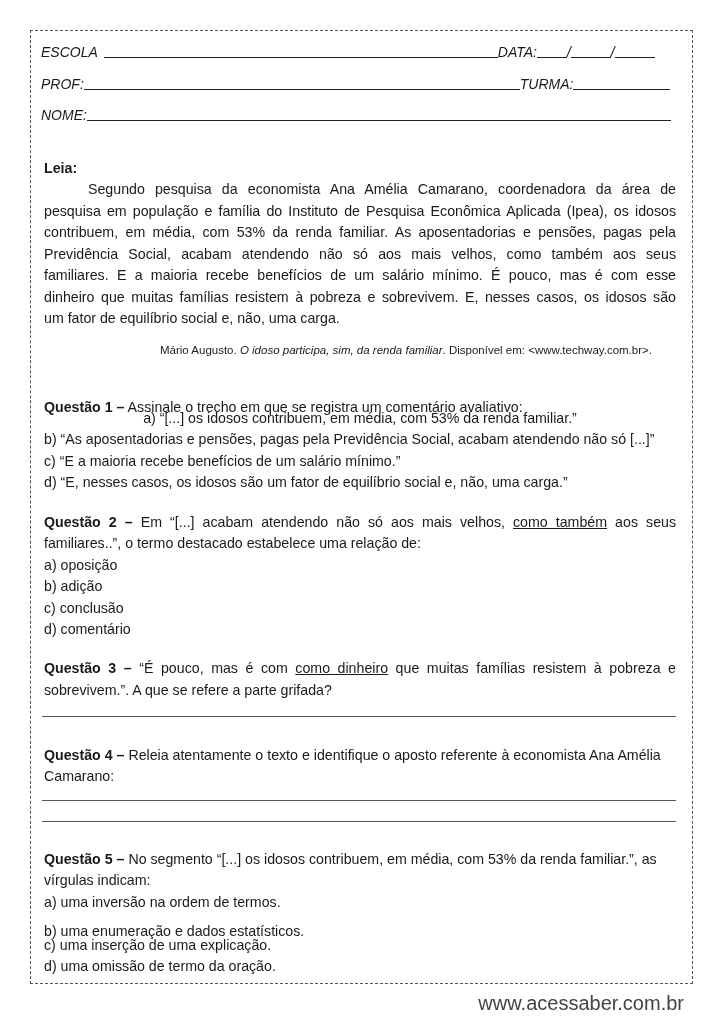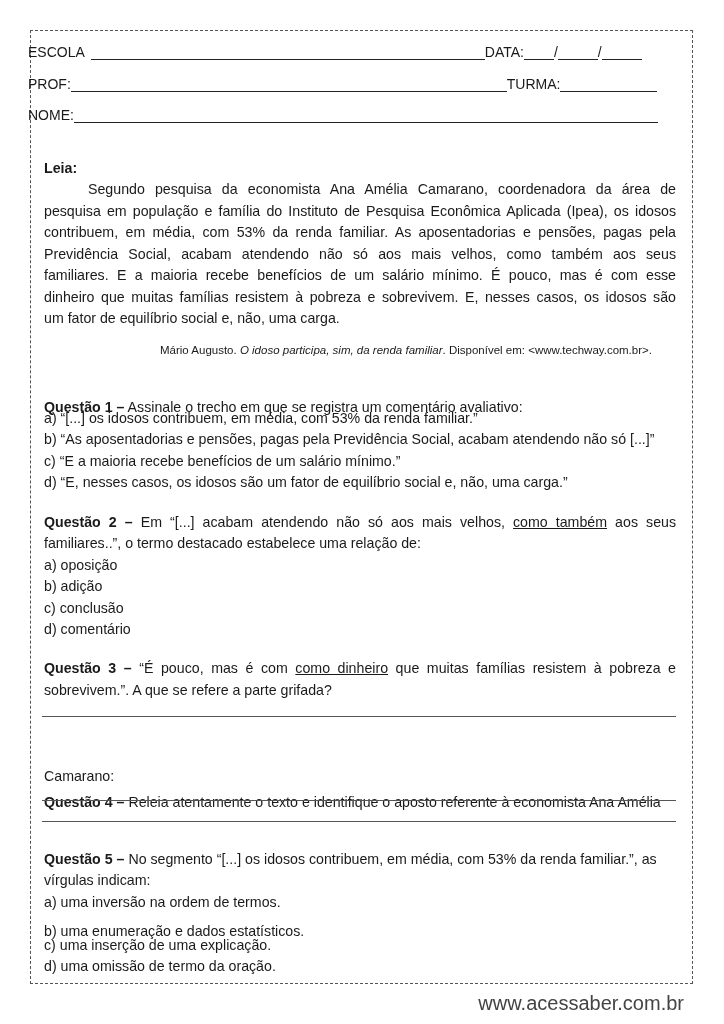--- a/index.html
+++ b/index.html
@@ -6,22 +6,22 @@
   body {
     width: 724px; height: 1024px; position: relative; overflow: hidden;
     font-family: "Liberation Sans", sans-serif; color: #1a1a1a;
     font-size: 14.2px;
   }
   .sheet {
     position: absolute; left: 30px; top: 30px; width: 663px; height: 954px;
     border: 1.5px dashed #555; box-sizing: border-box;
   }
   .hdr-row {
-    position: absolute; left: 28px; display: flex; align-items: flex-end;
-    font-size: 14px; line-height: 16px; color: #1a1a1a;
+    position: absolute; left: 41px; display: flex; align-items: flex-start;
+    font-size: 14px; line-height: 16px; color: #1a1a1a; font-style: italic;
   }
   .blank { display: inline-block; border-bottom: 1px solid #222; height: 13px; }
   .line { position: absolute; left: 44px; width: 632px; line-height: 21.5px; white-space: nowrap; }
   .just { text-align: justify; text-align-last: justify; }
   .bold { font-weight: bold; }
   .u { text-decoration: underline; }
   .ans-line { position: absolute; left: 42px; width: 634px; border-top: 1px solid #555; height: 0; }
   .source { position: absolute; left: 160px; top: 344px; font-size: 11.5px; white-space: nowrap; }
   .source i { font-style: italic; }
   .footer { position: absolute; right: 40px; top: 992px; font-size: 20px; color: #444; }
@@ -61,41 +61,41 @@
 <div class="line just" style="top:287px;">dinheiro que muitas famílias resistem à pobreza e sobrevivem. E, nesses casos, os idosos são</div>
 <div class="line" style="top:308px;">um fator de equilíbrio social e, não, uma carga.</div>
 
 <div class="source">
   <span>Mário Augusto. </span><i>O idoso participa, sim, da renda familiar</i><span>. Disponível em: &lt;www.techway.com.br&gt;.</span>
 </div>
 
 <div class="line" style="top:397px;">
   <span class="bold">Questão 1 –</span><span> Assinale o trecho em que se registra um comentário avaliativo:</span>
 </div>
-<div class="line" style="top:408px;">a) “[...] os idosos contribuem, em média, com 53% da renda familiar.”</div>
+<div class="line" style="top:408px;text-align:center;">a) “[...] os idosos contribuem, em média, com 53% da renda familiar.”</div>
 <div class="line" style="top:429px;">b) “As aposentadorias e pensões, pagas pela Previdência Social, acabam atendendo não só [...]”</div>
 <div class="line" style="top:451px;">c) “E a maioria recebe benefícios de um salário mínimo.”</div>
 <div class="line" style="top:472px;">d) “E, nesses casos, os idosos são um fator de equilíbrio social e, não, uma carga.”</div>
 
 <div class="line just" style="top:512px;">
   <span class="bold">Questão 2 –</span><span> Em “[...] acabam atendendo não só aos mais velhos, </span><span class="u">como também</span><span> aos seus</span>
 </div>
 <div class="line" style="top:533px;">familiares..”, o termo destacado estabelece uma relação de:</div>
 <div class="line" style="top:555px;">a) oposição</div>
 <div class="line" style="top:576px;">b) adição</div>
 <div class="line" style="top:598px;">c) conclusão</div>
 <div class="line" style="top:619px;">d) comentário</div>
 
 <div class="line just" style="top:658px;">
   <span class="bold">Questão 3 –</span><span> “É pouco, mas é com </span><span class="u">como dinheiro</span><span> que muitas famílias resistem à pobreza e</span>
 </div>
 <div class="line" style="top:680px;">sobrevivem.”. A que se refere a parte grifada?</div>
 <div class="ans-line" style="top:716px;"></div>
 
-<div class="line" style="top:745px;margin-top:47px;">
+<div class="line" style="top:745px;">
   <span class="bold">Questão 4 –</span><span> Releia atentamente o texto e identifique o aposto referente à economista Ana Amélia</span>
 </div>
 <div class="line" style="top:766px;">Camarano:</div>
 <div class="ans-line" style="top:800px;"></div>
 <div class="ans-line" style="top:821px;"></div>
 
 <div class="line" style="top:849px;">
   <span class="bold">Questão 5 –</span><span> No segmento “[...] os idosos contribuem, em média, com 53% da renda familiar.”, as</span>
 </div>
 <div class="line" style="top:870px;">vírgulas indicam:</div>

